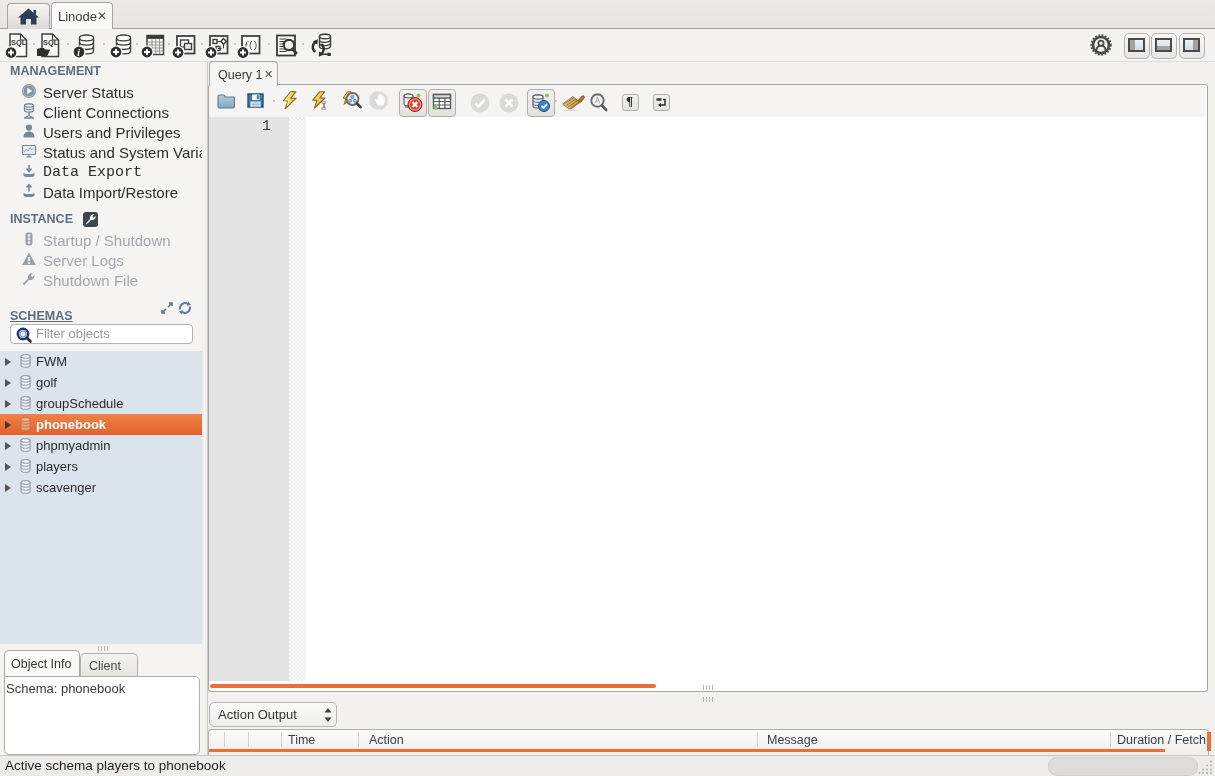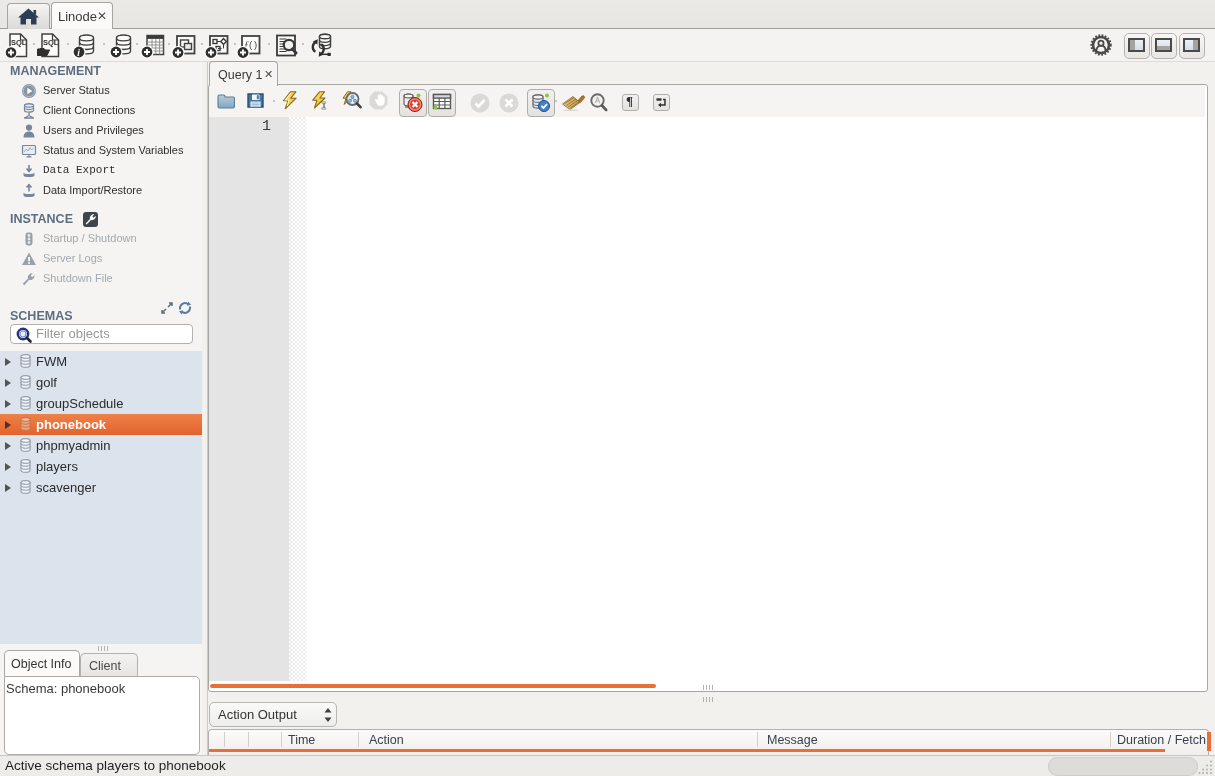--- a/index.html
+++ b/index.html
@@ -14,21 +14,21 @@
   border-radius:4px 4px 0 0;background:#fbfaf9;color:#3a3a3a;font-size:14px;}
 
 #toolbar{left:0;top:29px;width:1215px;height:32px;background:#f4f3f1;border-bottom:1px solid #dedcd9;}
 .tbi{position:absolute;top:3px;}
 .panelbtn{position:absolute;top:4px;width:24px;height:24px;border:1px solid #b5b3b0;border-radius:5px;
   background:linear-gradient(#f8f7f6,#e8e6e3);}
 .panelbtn svg{position:absolute;left:3px;top:4px;}
 
 #sidebar{left:0;top:62px;width:202px;height:694px;background:#f5f4f2;}
 .schead{position:absolute;left:10px;font-weight:bold;font-size:12.5px;color:#5d6e80;}
-.srow{position:absolute;left:0;width:202px;height:20px;font-size:11px;color:#2e2e2e;white-space:nowrap;overflow:hidden;text-align:right;}
+.srow{position:absolute;left:0;width:202px;height:20px;font-size:15px;color:#2e2e2e;white-space:nowrap;overflow:hidden;text-align:right;}
 .srow .txt{position:absolute;left:43px;top:3px;}
 .srow svg{position:absolute;left:21px;top:2px;}
 .dis{color:#a3a8ae;}
 #filterbox{left:10px;top:324px;width:181px;height:18px;border:1px solid #b3b1ae;border-radius:4px;
   background:#fff;}
 #filterbox .ph{position:absolute;left:25px;top:1px;color:#999;font-size:13px;}
 #schemalist{left:0;top:351px;width:202px;height:293px;background:#dbe3ed;}
 .schemarow{position:absolute;left:0;width:202px;height:21px;font-size:13px;color:#2b2b2b;}
 .schemarow .nm{position:absolute;left:36px;top:3px;}
 .schemarow .tri{position:absolute;left:5px;top:7px;width:0;height:0;
@@ -296,21 +296,21 @@
       <rect x="7.2" y="11.2" width="1.7" height="1.7" fill="#fff"></rect>
     </svg>
   <span class="txt">Server Logs</span>
   </div>
 <div class="srow dis" style="top:269px;">
   <svg width="16" height="16" viewBox="0 0 16 16">
       <path d="M3.2 14.2 l-1.4-1.4 5.2-5.2 c-0.5-1.4 0-3 1.1-4.1 c1-1 2.4-1.4 3.7-1.1 l-2.2 2.2 1.6 1.6 2.2-2.2 c0.3 1.3-0.1 2.7-1.1 3.7 c-1.1 1.1-2.7 1.6-4.1 1.1 z" fill="#9aa0a7"></path>
     </svg>
   <span class="txt">Shutdown File</span>
   </div>
-<div class="abs schead" style="top:309px;">SCHEMAS</div>
+<div class="abs schead" style="top:309px;text-decoration:underline;">SCHEMAS</div>
 <svg class="abs" style="left:161px;top:302px;" width="12" height="12" viewBox="0 0 12 12">
     <path d="M7 5 L11 1 M8 1 h3 v3 M5 7 L1 11 M1 8 v3 h3" stroke="#5d6e80" stroke-width="1.5" fill="none"></path>
   </svg>
 <svg class="abs" style="left:178px;top:301px;" width="14" height="14" viewBox="0 0 14 14">
     <path d="M2.2 8.5 a5 5 0 0 1 8.2-5 M11.8 5.5 a5 5 0 0 1 -8.2 5" stroke="#5b7aa2" stroke-width="2" fill="none"></path>
     <path d="M10.2 0.5 L13 3.8 L9 4.8 Z" fill="#5b7aa2"></path>
     <path d="M3.8 13.5 L1 10.2 L5 9.2 Z" fill="#5b7aa2"></path>
   </svg>
 <div class="abs" id="filterbox">
   <svg style="position:absolute;left:4px;top:1px;" width="18" height="18" viewBox="0 0 18 18">

